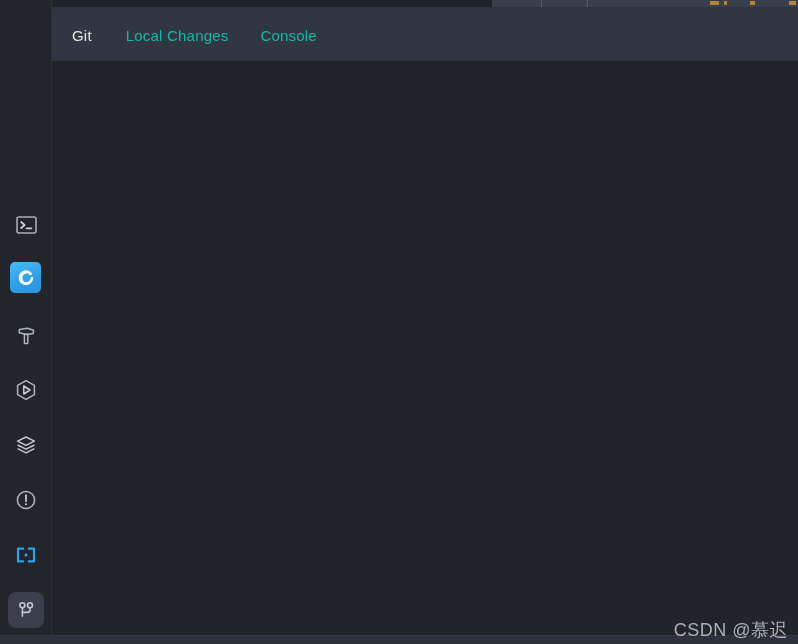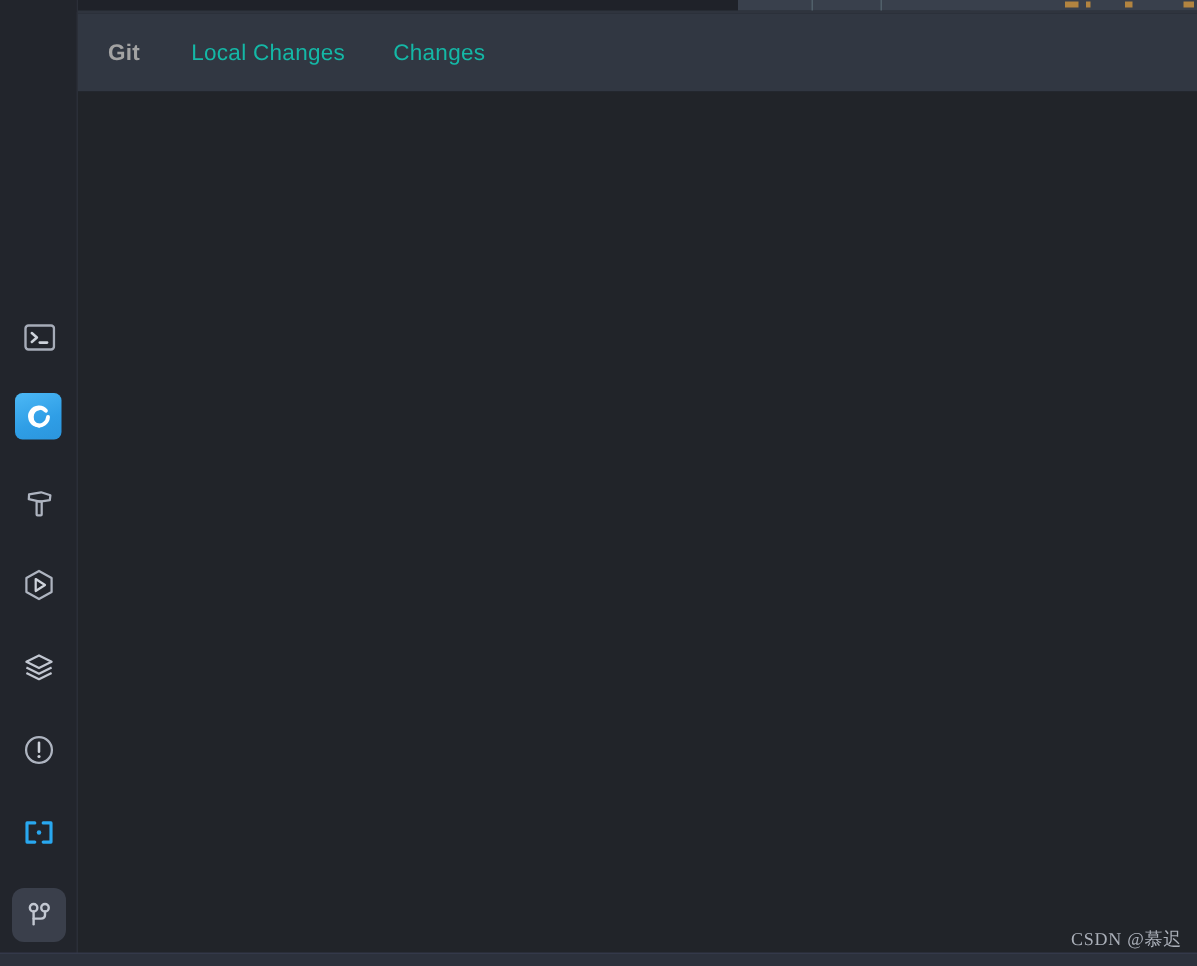--- a/index.html
+++ b/index.html
@@ -126,22 +126,22 @@
     align-items: center;
     padding: 0 16px;
     box-sizing: border-box;
     font-size: 15px;
     letter-spacing: .2px;
     color: #14b8a6;
     white-space: nowrap;
     cursor: default;
   }
   .tab.title {
-    color: #a3a3a3;
-    font-weight: bold;
+    color: #e5e5e5;
+    font-weight: normal;
     padding-left: 20px;
     padding-right: 18px;
   }
   .tab.active { color: #c9d0dc; }
   .tab.active .underline {
     position: absolute;
     left: 10px;
     right: 10px;
     bottom: 0;
     height: 3px;
@@ -175,24 +175,24 @@
     width: 798px;
     height: 8px;
     background: #2c313c;
   }
 
   
   .watermark {
     position: absolute;
     right: 10px;
     top: 618px;
-    font-size: 12px;
+    font-size: 18px;
     color: #b7bcc6;
     letter-spacing: .5px;
-    font-family: Liberation Serif, serif;
+    font-family: Liberation Sans, sans-serif;
     white-space: nowrap;
     opacity: .92;
   }
 </style>
 </head>
 <body>
 
 <div id="app">
 
   <div class="sidebar">
@@ -296,21 +296,21 @@
         <span>Git</span>
       </div>
 
       <div class="tab">
         <span>Local Changes</span>
       </div>
 
 
 
       <div class="tab">
-        <span>Changes</span>
+        <span>Console</span>
       </div>
     </div>
   </div>
 
   <div class="content">
     <span></span>
   </div>
 
   <div class="bottom-border"></div>
   <div class="statusbar"></div>

